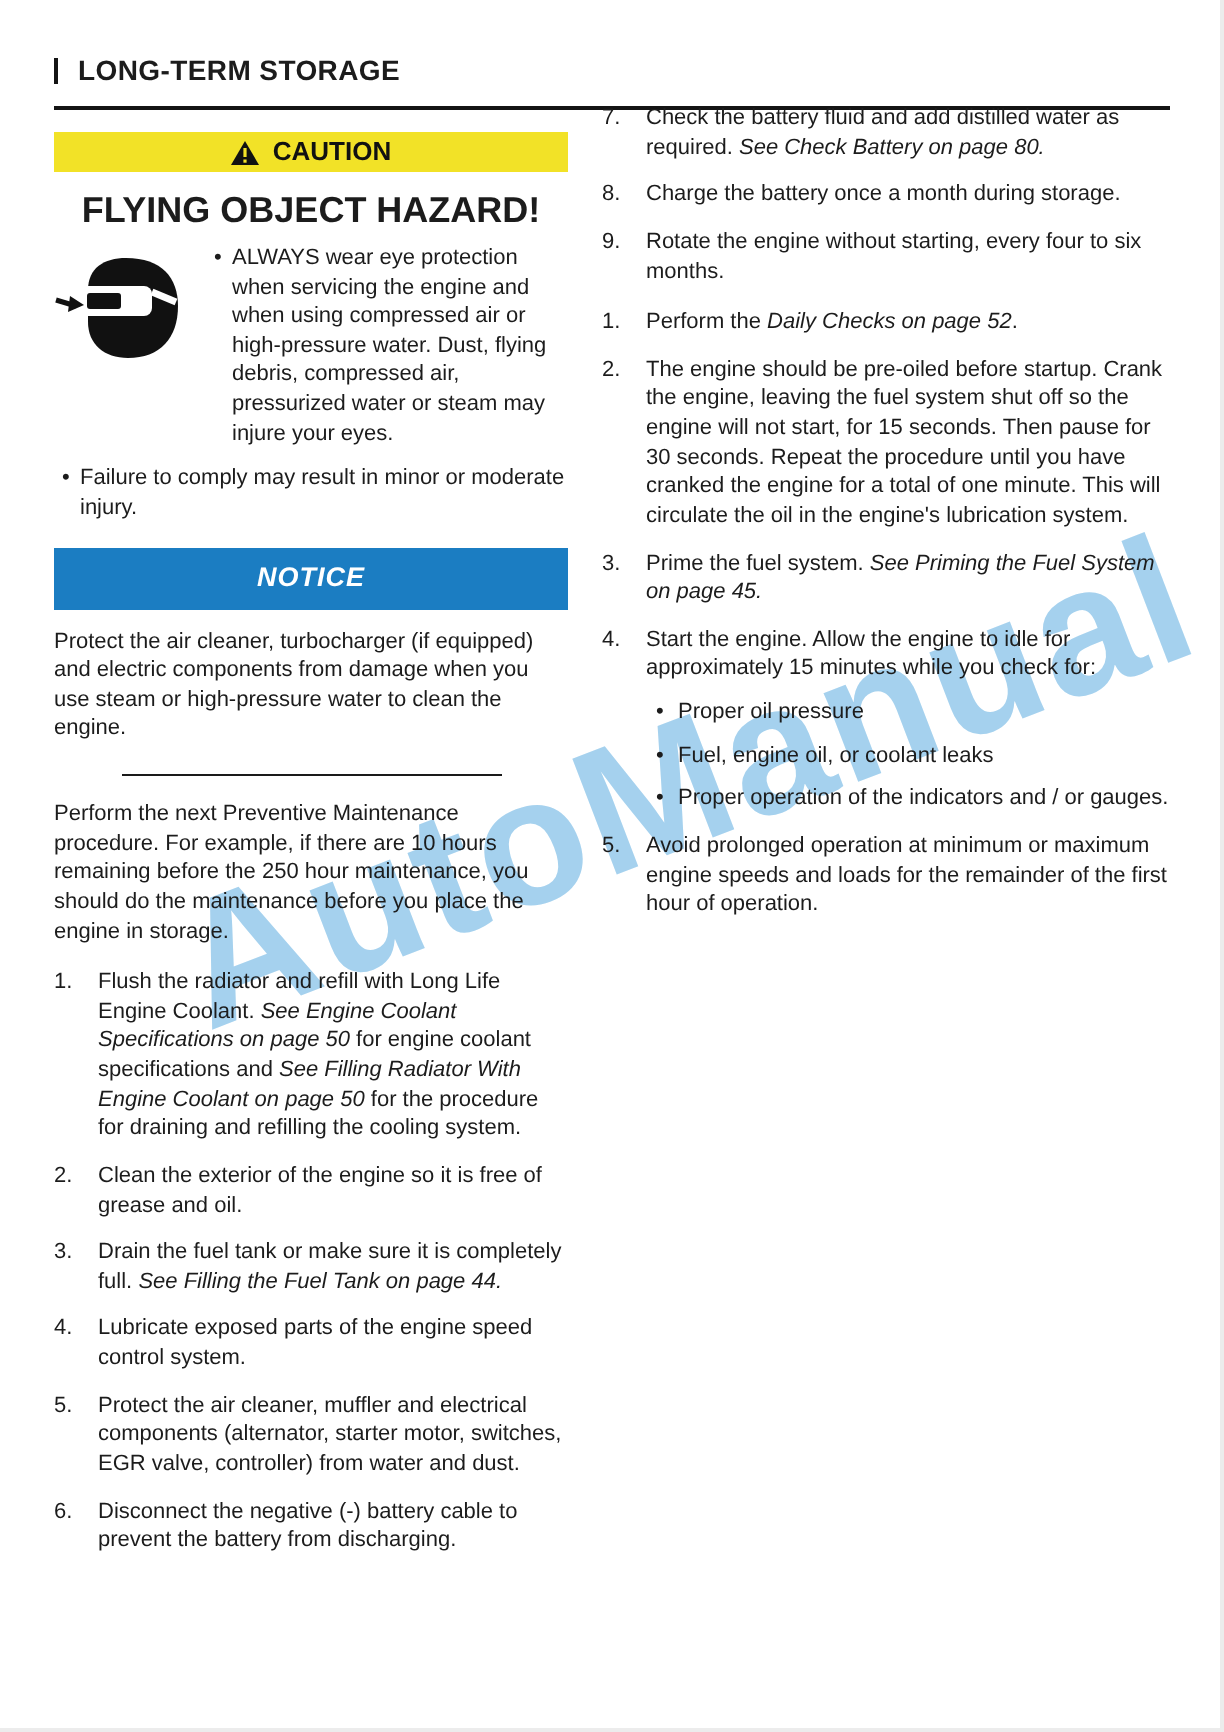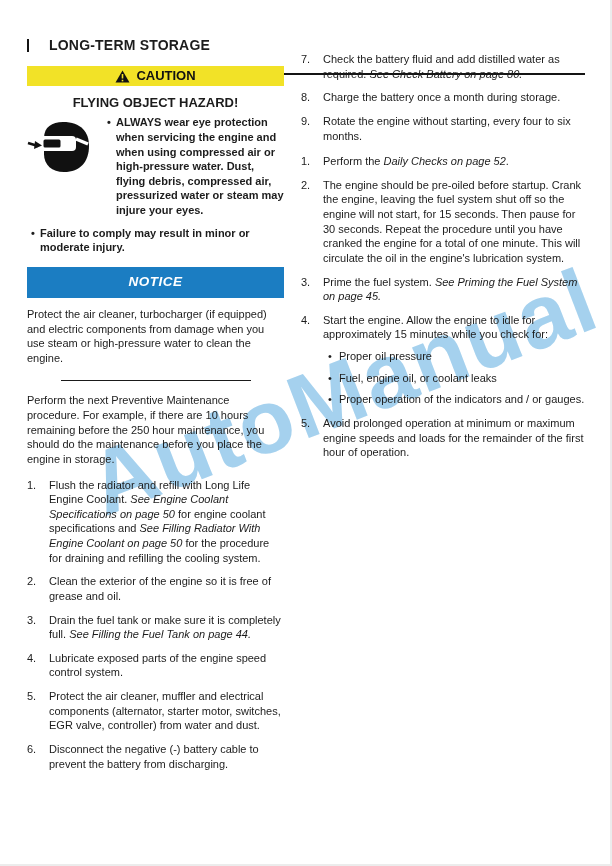--- a/index.html
+++ b/index.html
@@ -19,37 +19,37 @@
     position:absolute;left:75px;top:440px;z-index:0;
     font-size:90px;font-weight:bold;letter-spacing:2px;white-space:nowrap;
     color:var(--watermark-blue);opacity:.8;
     transform:rotate(-21deg);transform-origin:left top;
     pointer-events:none;
   }
   .layer{position:relative;z-index:1;}
   
   .header{position:absolute;left:27px;right:27px;top:20px;border-bottom:2px solid #141414;padding-bottom:3px;display:flex;align-items:center;}
   .header-tick{display:inline-block;width:2px;height:13px;background:#141414;margin-right:2px;}
-  .page-title{font-size:14px;font-weight:bold;letter-spacing:.2px;margin:18px;line-height:1;}
+  .page-title{font-size:14px;font-weight:bold;letter-spacing:.2px;margin:8px;line-height:1;}
   
   .content{position:absolute;left:27px;right:27px;top:50px;display:flex;gap:17px;align-items:flex-start;}
   .col{font-size:11px;line-height:1.33;}
   .col.left{width:257px;flex:0 0 257px;}
   .col.right{flex:1;min-width:0;padding-top:2px;}
   
   .caution-bar{
     margin-top:16px;height:20px;background:var(--caution-yellow);
     display:flex;align-items:center;justify-content:center;gap:6px;
     font-weight:bold;font-size:13px;color:#111;
   }
   .tri-icon{width:15px;height:13px;display:block;}
-  .hazard-title{text-align:center;font-weight:bold;font-size:13px;margin:8px 0 4px;}
+  .hazard-title{text-align:center;font-weight:bold;font-size:18px;margin:8px 0 4px;}
   .hazard-row{display:flex;gap:8px;align-items:flex-start;margin-top:2px;}
   .goggles-icon{flex:0 0 70px;width:70px;height:56px;margin-top:4px;}
-  .c-bullet{font-weight:bold;position:relative;padding-left:11px;}
+  .c-bullet{font-weight:normal;position:relative;padding-left:11px;}
   .c-bullet::before{content:"•";position:absolute;left:2px;}
   .c-bullet.full{margin-top:8px;padding-left:13px;}
   .c-bullet.full::before{left:4px;}
   
   .notice-bar{
     margin-top:12px;height:31px;background:var(--notice-blue);
     display:flex;align-items:center;justify-content:center;
     color:#fff;font-weight:bold;font-style:italic;font-size:13.5px;letter-spacing:.5px;
   }
   .para{margin:9px 0 0;}

